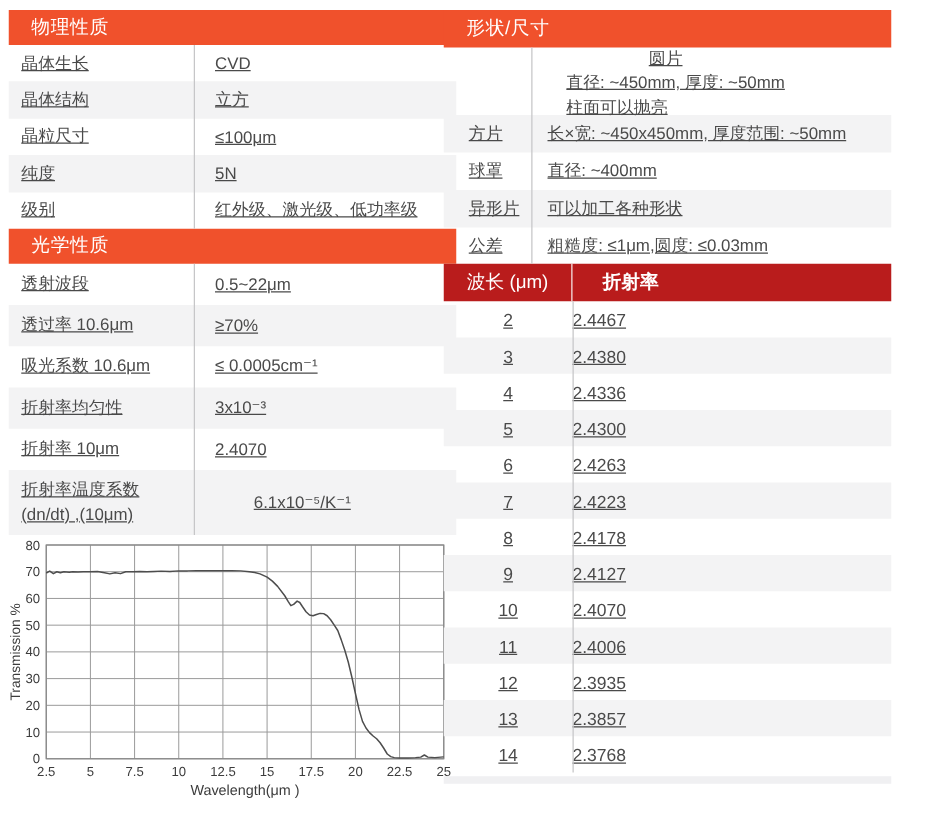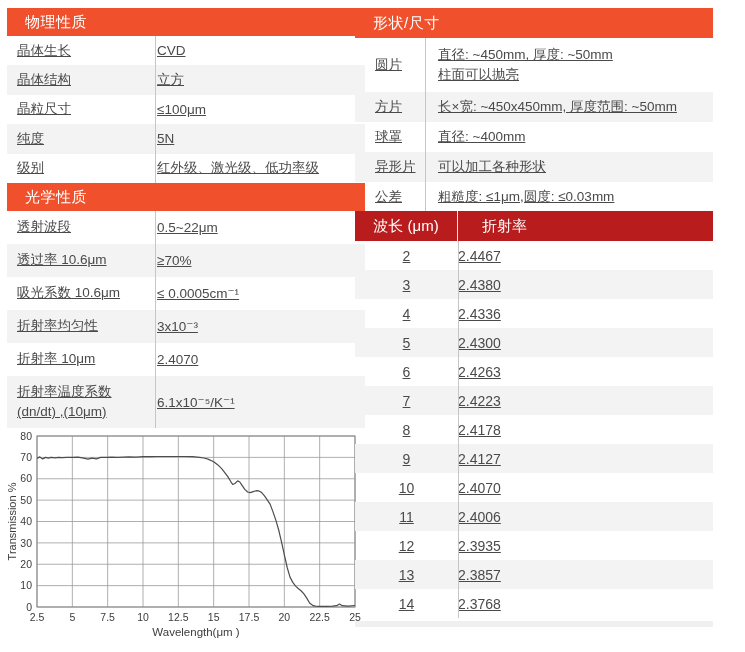--- a/index.html
+++ b/index.html
@@ -27,36 +27,36 @@
   }
   .tbl-shape::before { left:70px; }
   .tbl-wl::before { left:103px; }
 
   .trow { display:flex; align-items:center; font-size:13.5px;text-decoration:underline; }
   .trow.alt { background:#f3f3f4; }
 
   
   .tbl-left .trow { height:29.4px; }
   .tbl-left .cell-label { width:148px; padding-left:10px; flex-shrink:0; }
-  .tbl-left .cell-value { flex:1; padding-left:2px; }
+  .tbl-left .cell-value { flex:1; padding-left:17px; }
   .tbl-optical .trow { height:33px; }
-  .tbl-optical .trow.tall { height:52px; }
+  .tbl-optical .trow.tall { height:52px;gap:31px; }
   .multiline { white-space:pre-line; line-height:1.45; }
 
   
   .tbl-shape .trow { height:30px; }
-  .tbl-shape .trow.tall { height:54px; }
+  .tbl-shape .trow.tall { height:54px;flex-direction:column; }
   .tbl-shape .trow:last-child { height:29px;justify-content:center; }
   .tbl-shape .cell-label { width:70px; padding-left:20px; flex-shrink:0; }
   .tbl-shape .cell-value { flex:1; padding-left:13px; }
 
   
   .wl-hdr { display:flex; background:#b91c1c; color:#fff; height:30px; align-items:center; font-size:15px; }
   .wl-hdr .h1 { width:103px; text-align:center; border-right:1px solid rgba(255,255,255,.9); height:100%; line-height:30px; }
-  .wl-hdr .h2 { padding-left:24px; line-height:30px; }
+  .wl-hdr .h2 { padding-left:24px; line-height:30px;font-weight:bold; }
 
   .tbl-wl .trow { height:29px; font-size:14px; }
   .tbl-wl .cell-wl { width:103px; text-align:center; flex-shrink:0; }
   .tbl-wl .cell-n  { flex:1; }
   .tail-strip { height:6px; margin-top:3px; background:#f0f0f2; }
 
   .chart-wrap { margin-top:0; width:358px; height:222px; }
   svg text { font-family:"Liberation Sans","DejaVu Sans",sans-serif; }
 </style>
 </head>

